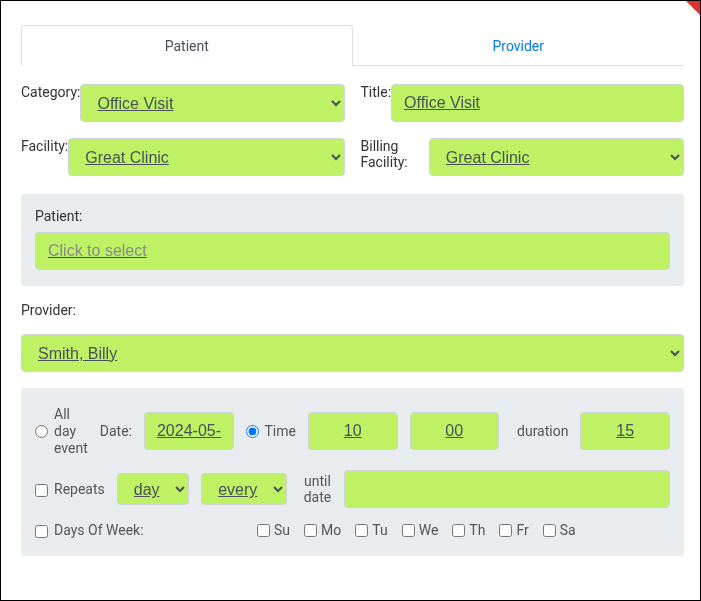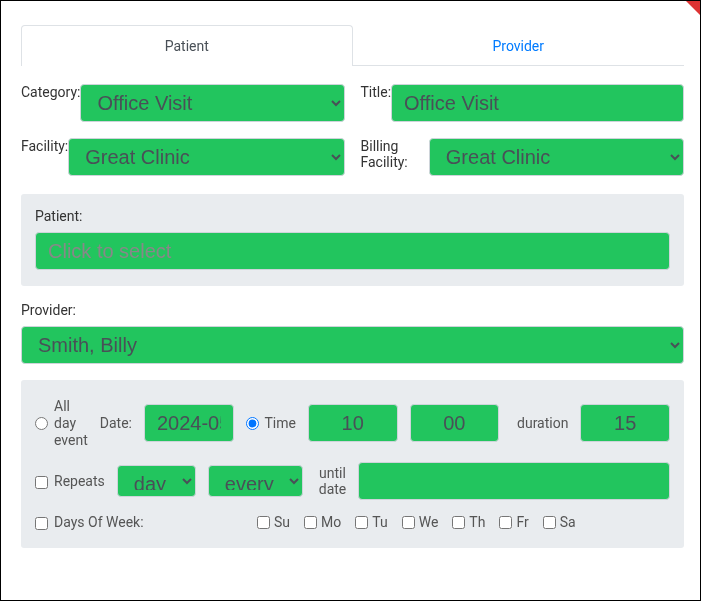--- a/index.html
+++ b/index.html
@@ -57,24 +57,25 @@
     }
     .label {
       color: #333;
       margin-bottom: 8px;
     }
     select, input[type="text"] {
       height: 38px;
       padding: 6px 12px;
       border: 1px solid #ced4da;
       border-radius: 4px;
-      background: #22c55e;
-      font-size: 20px;
+      background: #bef264;
+      font-size: 16px;
       color: #495057;
       width: 100%;
+      text-decoration: underline;
     }
     input::placeholder { color: #888; }
     .panel-muted {
       background: #e9ecef;
       padding: 14px 14px 16px 14px;
       border-radius: 3px;
       margin-bottom: 16px;
     }
     .schedule-panel {
       background: #e9ecef;
@@ -159,21 +160,21 @@
         <option>Great Clinic</option>
       </select>
     </div>
   </div>
 
   <div class="panel-muted">
     <span class="label" style="display:block;">Patient:</span>
     <input type="text" placeholder="Click to select" style="">
   </div>
 
-  <div class="row" style="flex-direction:column; gap:0;">
+  <div class="row" style="flex-direction:column; gap:8px;">
     <span class="label">Provider:</span>
     <select style="width:100%;">
       <option>Smith, Billy</option>
     </select>
   </div>
 
   <div class="schedule-panel">
 
     <div class="sched-row">
       <div class="radio-col">

